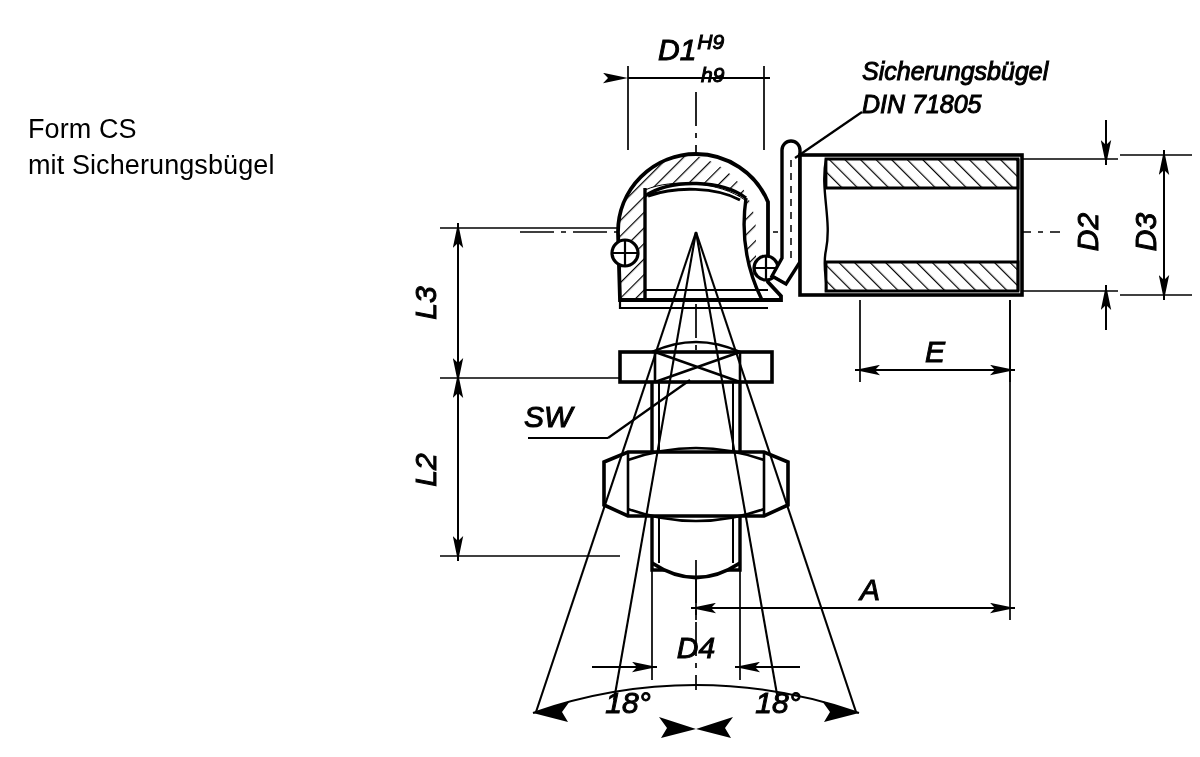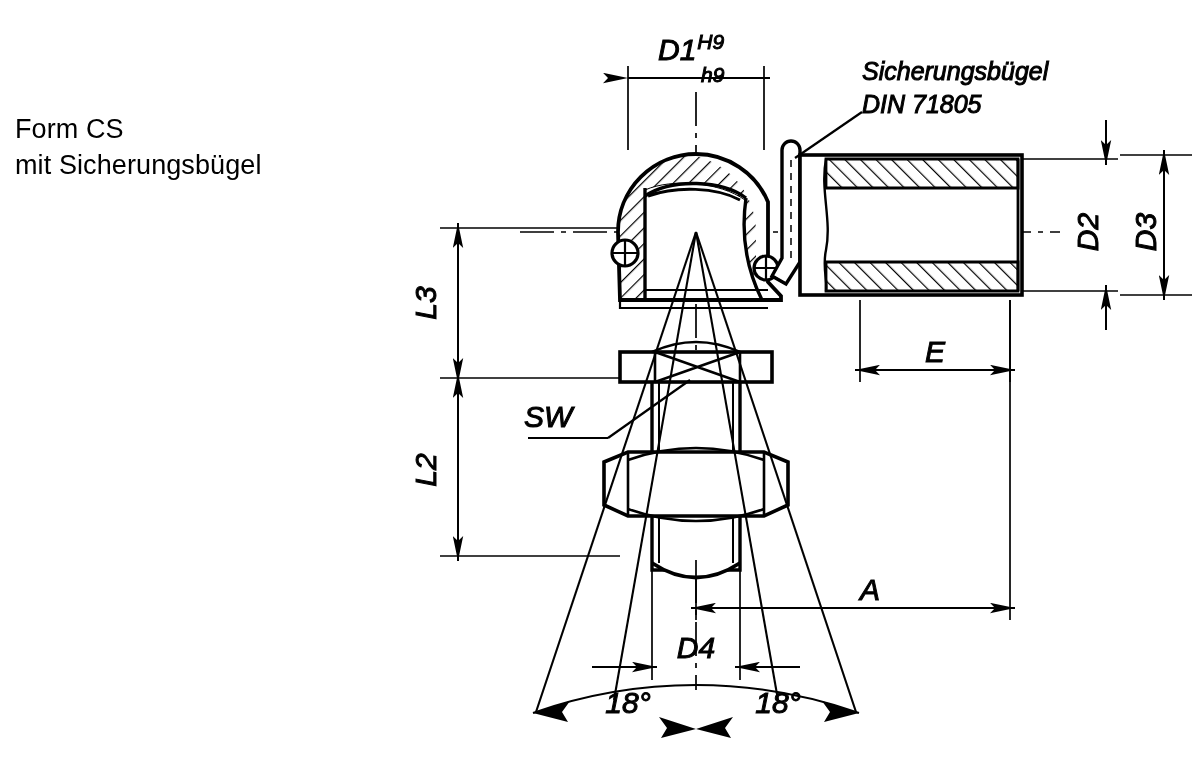--- a/index.html
+++ b/index.html
@@ -15,21 +15,21 @@
     overflow: hidden;
     font-family: "Liberation Sans", sans-serif;
   }
   #drawing {
     position: absolute;
     left: 0;
     top: 0;
   }
   .form-title {
     position: absolute;
-    left: 15px;
+    left: 28px;
     top: 112px;
     font-family: "Liberation Sans", sans-serif;
     font-size: 27px;
     line-height: 1.32;
     color: #000000;
     white-space: pre;
     letter-spacing: 0.1px;
   }
   text {
     font-family: "Liberation Sans", sans-serif;

